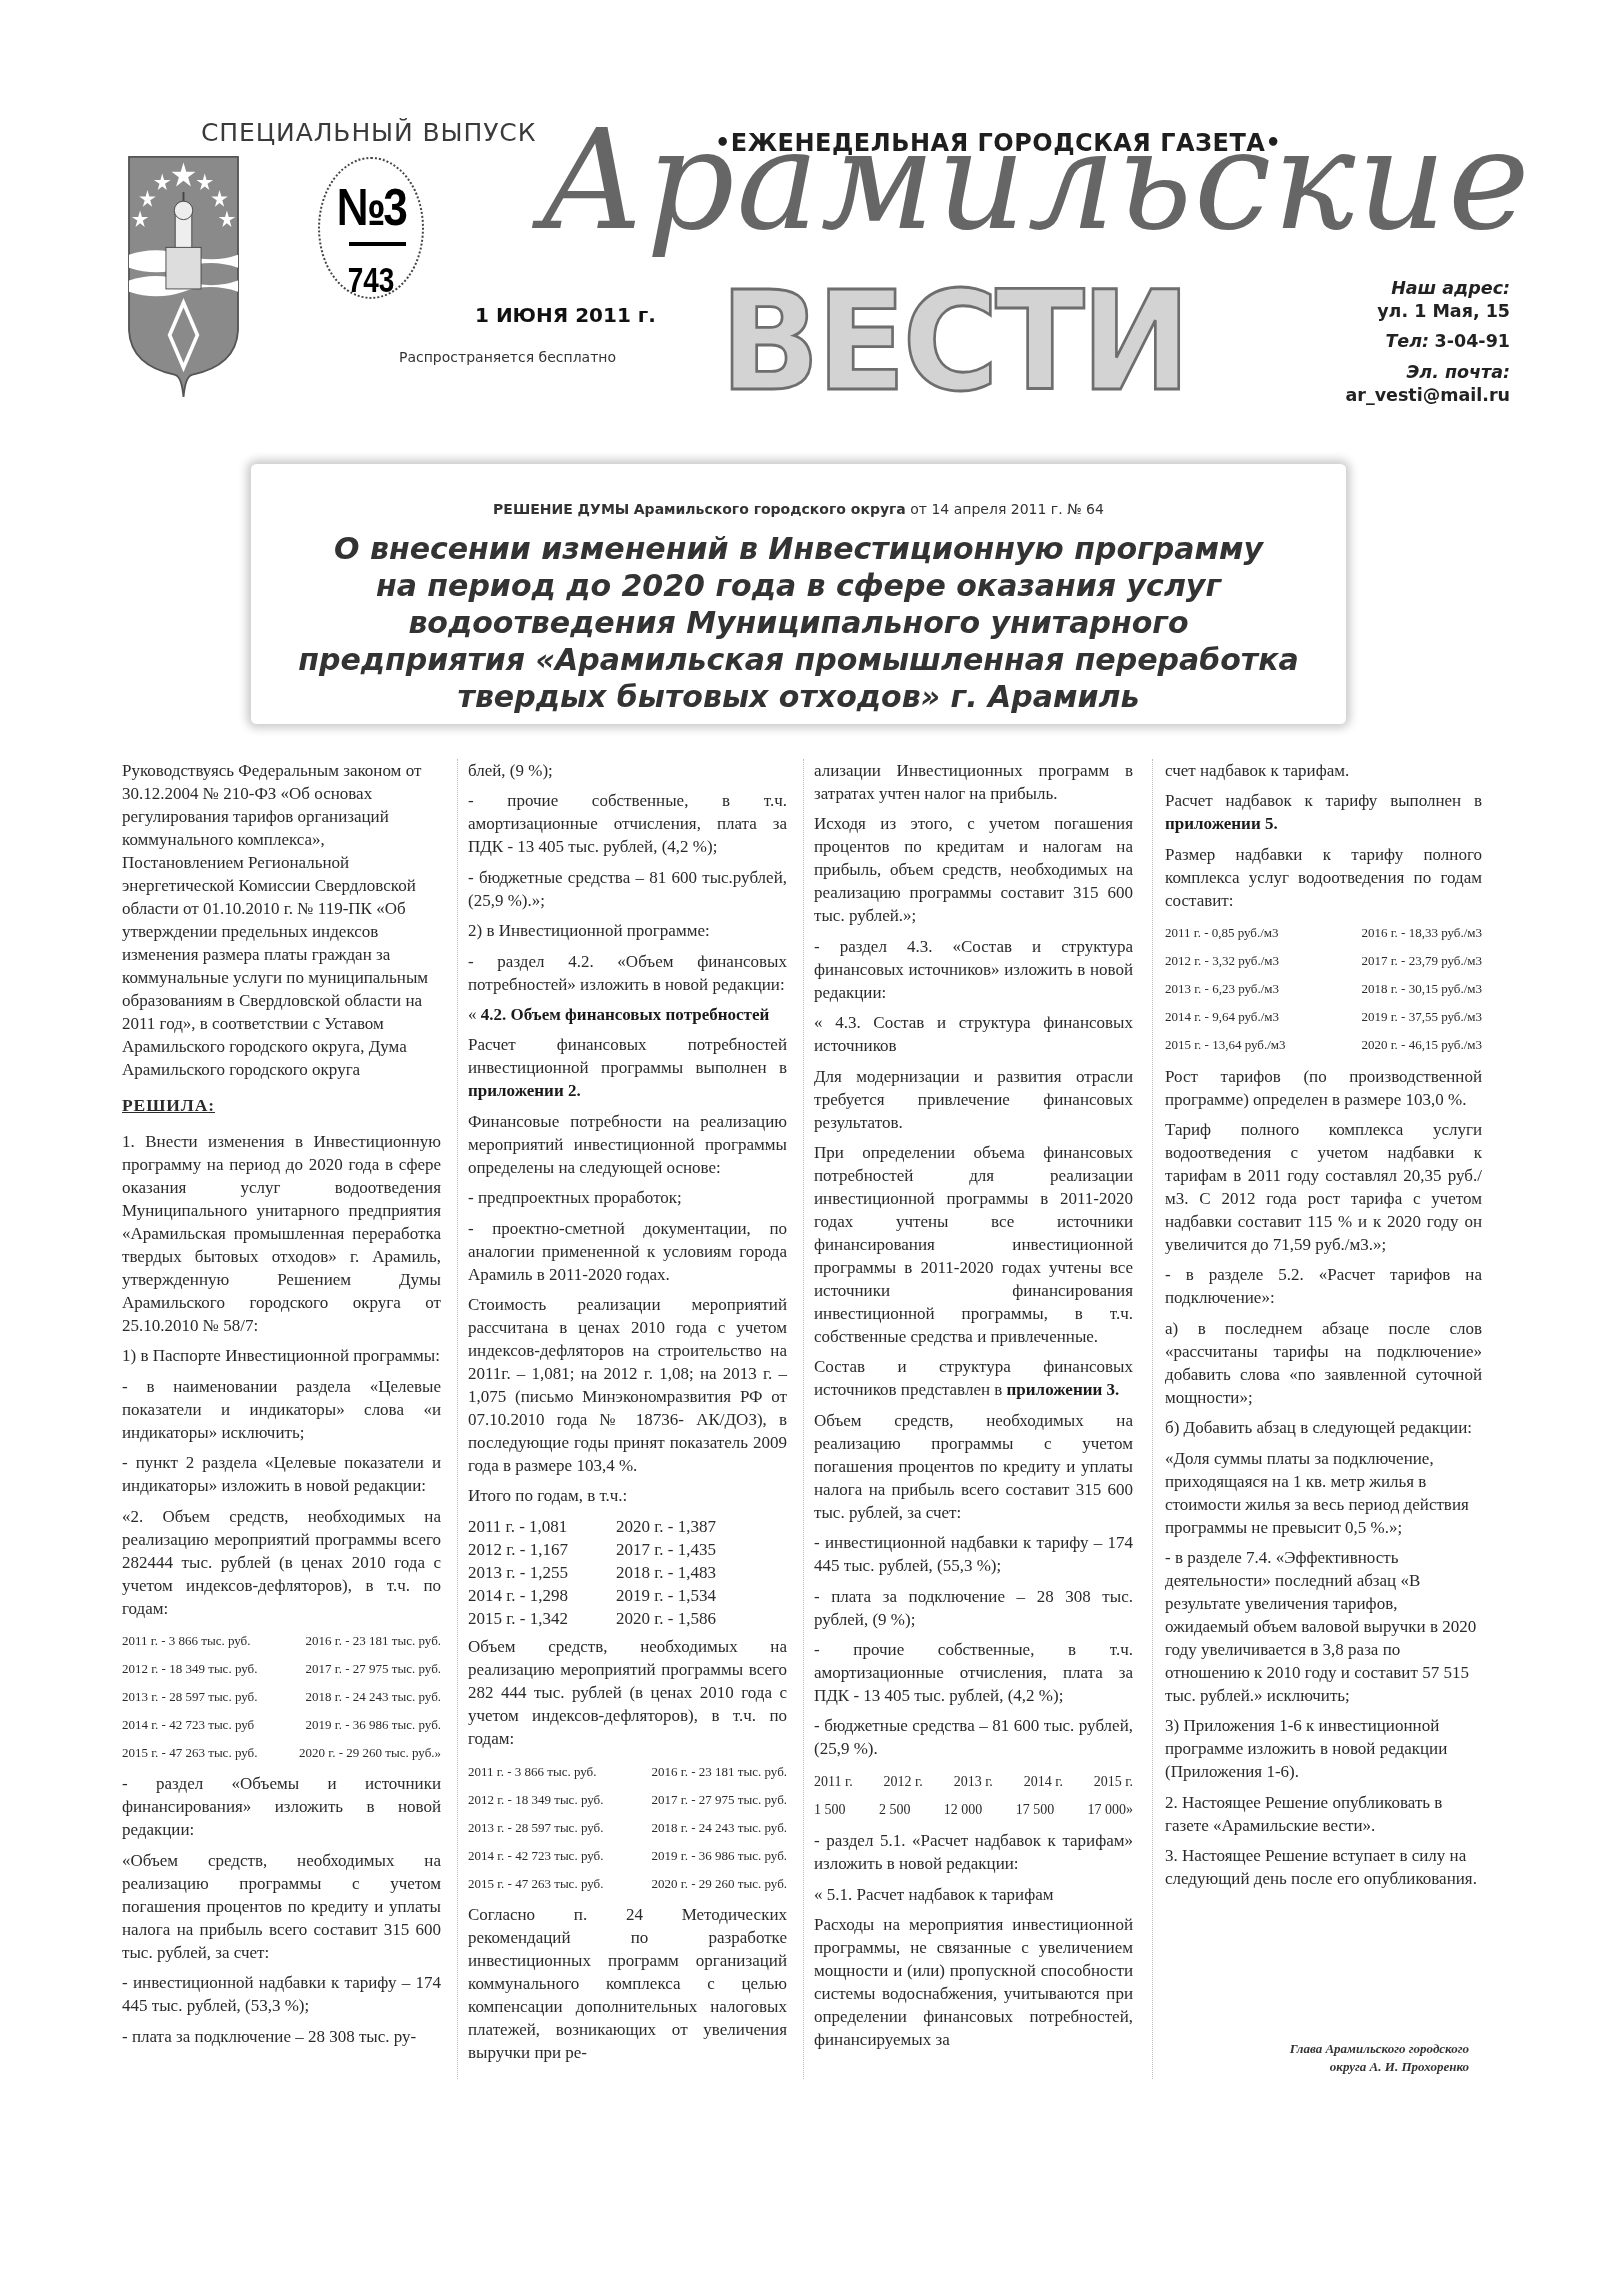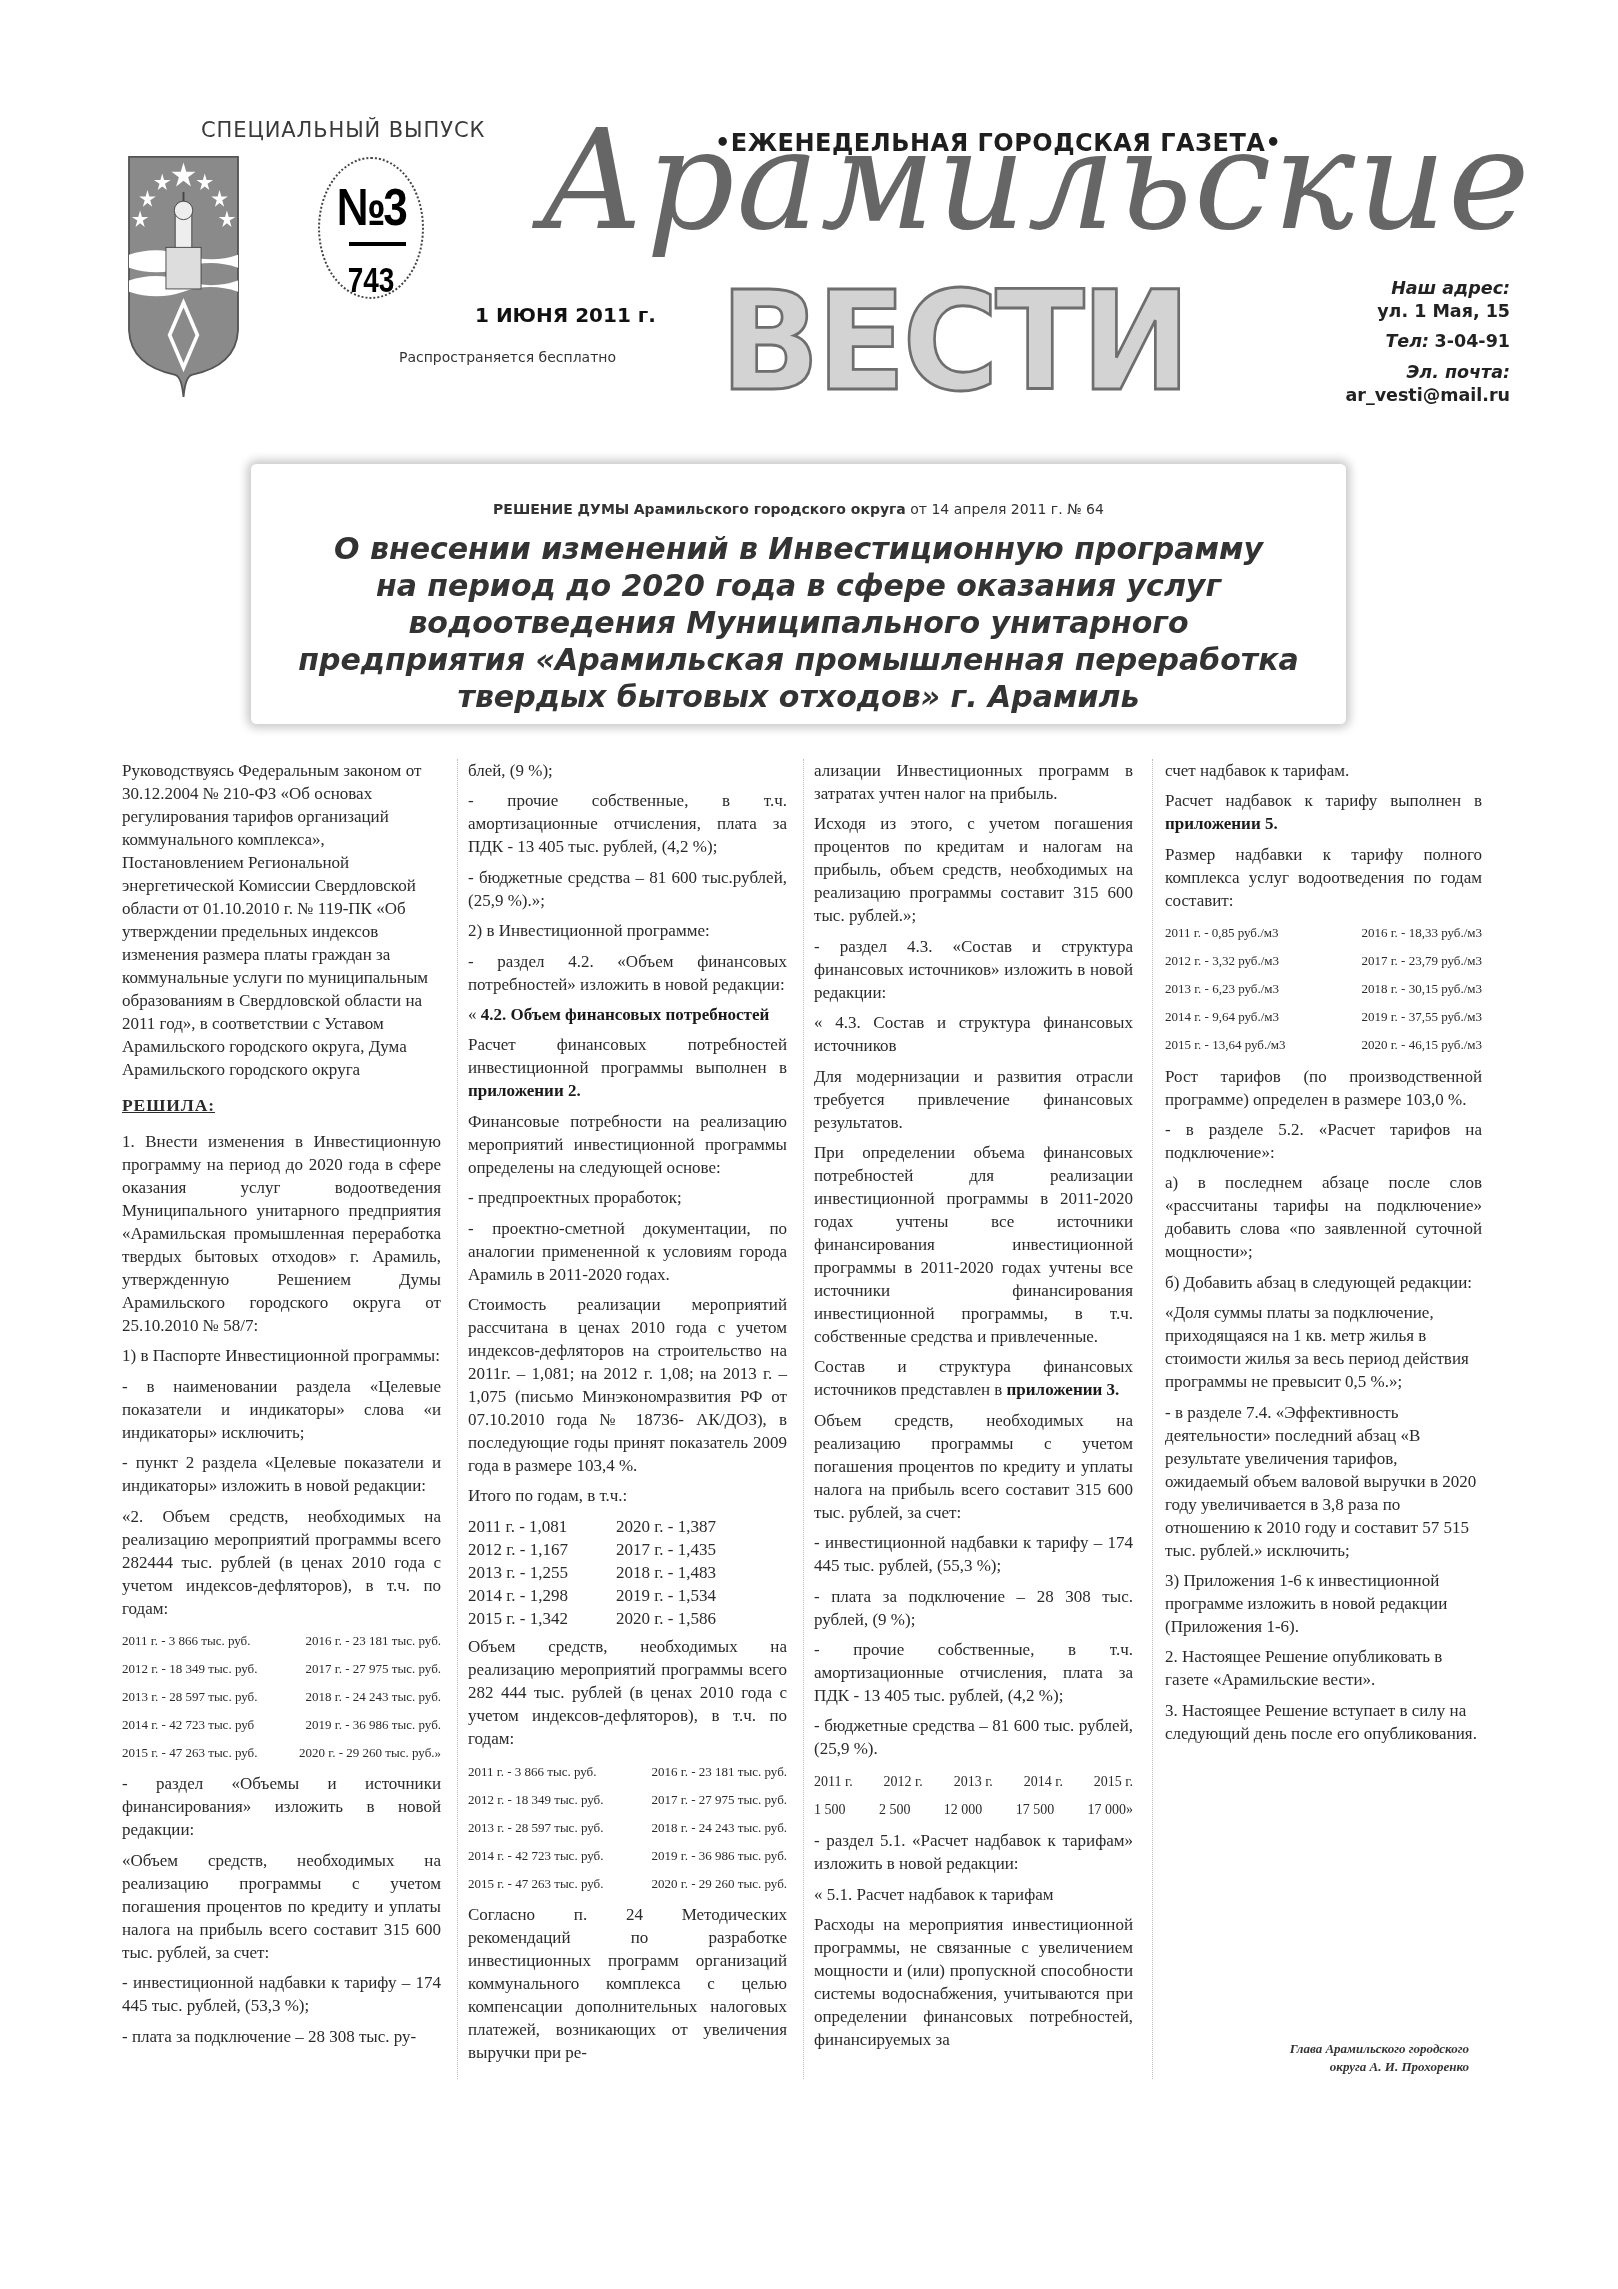--- a/index.html
+++ b/index.html
@@ -1,20 +1,20 @@
 <!DOCTYPE html>
 <html style="font-size:14.8px"><head>
 <meta charset="utf-8">
 <style>
   html, body { margin: 0; padding: 0; background: #ffffff; }
   body { width: 1619px; height: 2290px; position: relative; overflow: hidden; color: #2b2b2b; }
   .abs { position: absolute; }
 
   
-  .special-issue { left: 201px; top: 118px; font-family: "DejaVu Sans", sans-serif; font-size: 21px; letter-spacing: 0.9px; color: #3a3a3a; }
+  .special-issue { left: 201px; top: 118px; font-family: "DejaVu Sans", sans-serif; font-size: 25px; letter-spacing: 0.9px; color: #3a3a3a; }
   .crest { left: 127px; top: 155px; width: 113px; height: 242px; }
   .issue-circle { left: 318px; top: 157px; width: 102px; height: 138px; border: 2.8px dotted #444; border-radius: 50%; }
   .issue-no { left: 325px; top: 181px; width: 92px; text-align: center; font-family: "Liberation Sans", sans-serif; font-weight: 900; font-size: 52px; line-height: 52px; color: #000; letter-spacing: -2.8px; transform: scaleX(0.85); }
   .issue-underline { left: 349px; top: 242px; width: 57px; height: 3.7px; background: #000; }
   .issue-total { left: 325px; top: 260px; width: 92px; text-align: center; font-family: "Liberation Sans", sans-serif; font-weight: 900; font-size: 35px; color: #000; transform: scaleX(0.8); }
   .issue-date { left: 475px; top: 303px; font-family: "DejaVu Sans", sans-serif; font-weight: bold; font-size: 20px; color: #111; }
   .free-dist { left: 399px; top: 349px; font-family: "DejaVu Sans", sans-serif; font-size: 14px; color: #333; }
 
   .weekly { left: 715px; top: 129px; font-family: "DejaVu Sans", sans-serif; font-weight: bold; font-size: 24px; color: #1e1e1e; letter-spacing: 0.5px; }
   .title-script { left: 540px; top: 102px; font-family: "DejaVu Serif", serif; font-style: italic; font-size: 138px; line-height: 157px; color: #666; letter-spacing: 1.8px; }
@@ -265,20 +265,21 @@
     <div class="row2">
         <span>2014 г. - 9,64 руб./м3</span>
         <span>2019 г. - 37,55 руб./м3</span>
       </div>
     <div class="row2">
         <span>2015 г. - 13,64 руб./м3</span>
         <span>2020 г. - 46,15 руб./м3</span>
       </div>
   </div>
   <p>Рост тарифов (по производственной программе) определен в размере 103,0 %.</p>
+  <p>Тариф полного комплекса услуги водоотведения с учетом надбавки к тарифам в 2011 году составлял 20,35 руб./м3.  С 2012 года рост тарифа с учетом надбавки составит 115 % и к 2020 году он увеличится до 71,59 руб./м3.»;</p>
   <p>- в разделе 5.2. «Расчет тарифов на подключение»:</p>
   <p>а) в последнем абзаце после слов «рассчитаны тарифы на подключение» добавить слова «по заявленной суточной мощности»;</p>
   <p>б) Добавить абзац в следующей редакции:</p>
   <p class="left">«Доля суммы платы за подключение, приходящаяся на 1 кв. метр жилья в стоимости жилья за весь период действия программы не превысит 0,5 %.»;</p>
   <p class="left">- в разделе 7.4. «Эффективность деятельности» последний абзац «В результате увеличения тарифов, ожидаемый объем валовой выручки в 2020 году увеличивается в 3,8 раза по отношению к 2010 году и составит 57 515 тыс. рублей.» исключить;</p>
   <p class="left">3) Приложения 1-6 к инвестиционной программе изложить в новой редакции (Приложения 1-6).</p>
   <p class="left">2. Настоящее Решение опубликовать в газете «Арамильские вести».</p>
   <p class="left">3. Настоящее Решение вступает в силу на следующий день после его опубликования.</p>
 </div>
 

